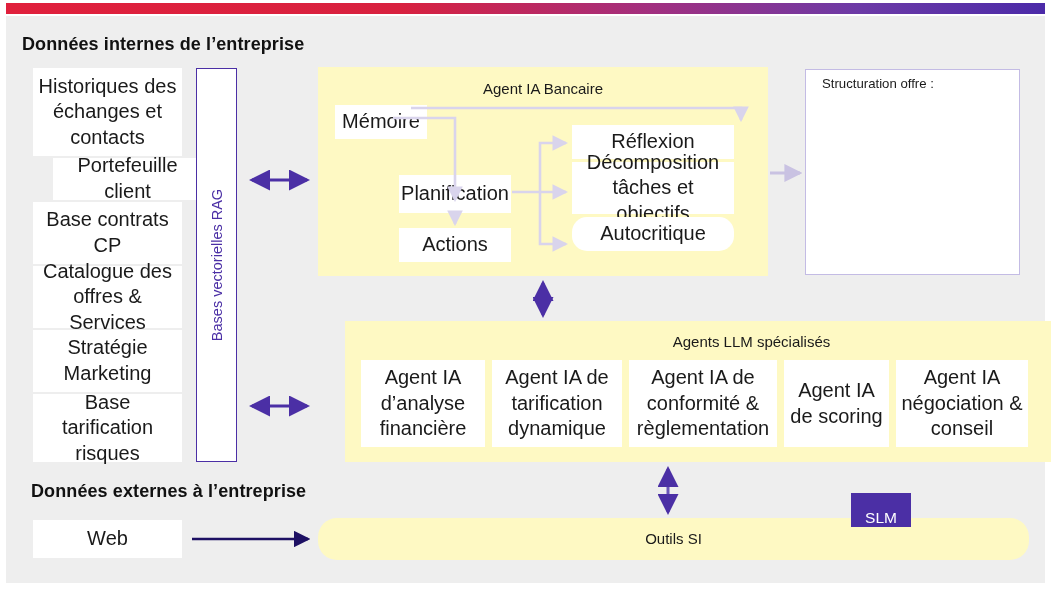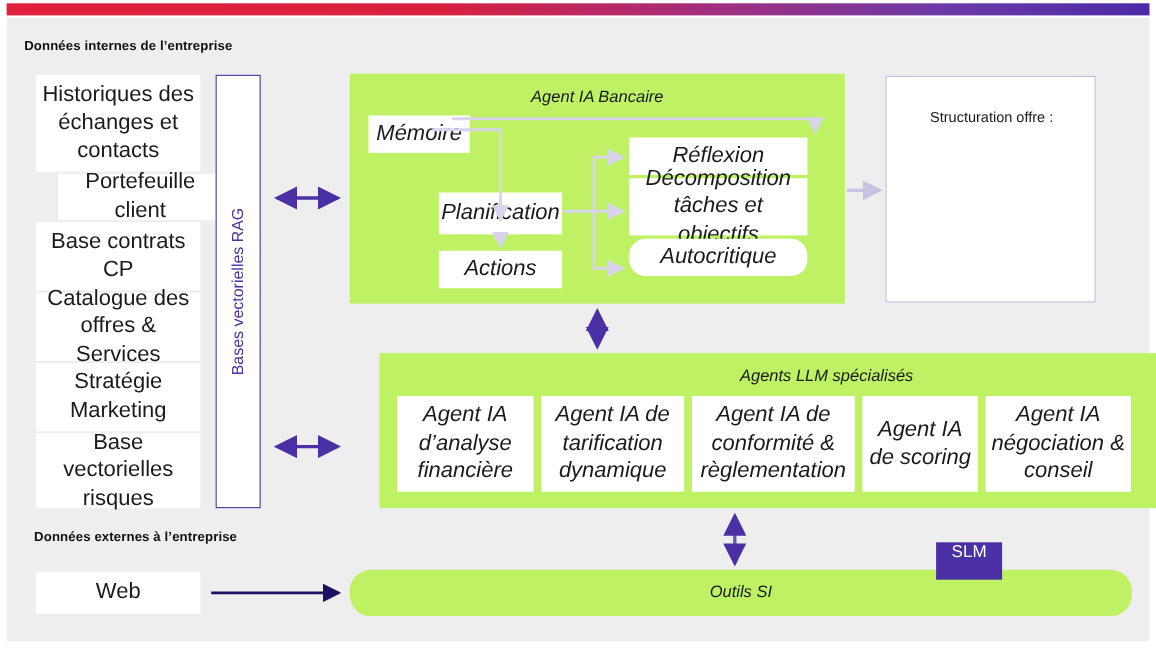--- a/index.html
+++ b/index.html
@@ -26,21 +26,21 @@
   .canvas {
     position: absolute;
     left: 6px; top: 16px;
     width: 1039px; height: 567px;
     background: #eeeeee;
   }
 
   
   .section-title {
     position: absolute;
-    font-size: 12px;
+    font-size: 18px;
     font-weight: bold;
     color: #111111;
     letter-spacing: 0.1px;
     white-space: nowrap;
   }
   #title-internal { left: 22px; top: 34px; }
   #title-external { left: 31px; top: 481px; }
 
   
   .wbox {
@@ -74,22 +74,21 @@
     left: 50%; top: 50%;
     transform: translate(-50%, -50%) rotate(-90deg);
     white-space: nowrap;
     font-size: 14.5px;
     color: #4b2fa5;
   }
 
   
   .panel {
     position: absolute;
-    background: #bef264;
-    font-style: italic;
+    background: #fef9c3;
   }
   .panel-title {
     position: absolute;
     left: 0; right: 0;
     text-align: center;
     font-size: 15px;
     color: #1a1a1a;
   }
 
   #agent-panel { left: 318px; top: 67px; width: 450px; height: 209px; }
@@ -98,27 +97,26 @@
   #llm-panel { left: 318px; top: 321px; width: 813px; height: 141px; margin-left: 27px; }
   #llm-panel-title { top: 12px; }
 
   #outils-panel { left: 318px; top: 518px; width: 711px; height: 42px; border-radius: 19px; }
   #outils-panel-title { top: 12px; }
 
   
   #struct-box {
     position: absolute;
     left: 805px; top: 69px;
-    width: 191px; height: 206px;
+    width: 215px; height: 206px;
     background: #ffffff;
     border: 1.4px solid #c3bbe4;
-    padding: 29px 14px 10px 16px;
+    padding: 6px 14px 10px 16px;
     font-size: 13.2px;
     color: #1a1a1a;
-    text-align: center;
   }
   #struct-title { margin-bottom: 11px; }
   #struct-list { list-style: none; }
   #struct-list li {
     position: relative;
     padding-left: 15px;
     margin-bottom: 11px;
     line-height: 1.24;
   }
   #struct-list li::before {
@@ -128,21 +126,21 @@
     font-size: 14px;
   }
 
   
   #slm-box {
     position: absolute;
     left: 851px; top: 493px;
     width: 60px; height: 34px;
     background: #4b2fa5;
     color: #ffffff;
-    display: flex; align-items: flex-start; justify-content: center;
+    display: flex; align-items: flex-end; justify-content: center;
     font-size: 15.5px;
   }
 
   
   #web-box { left: 33px; top: 520px; width: 149px; height: 38px; }
 
   
   #arrows {
     position: absolute;
     left: 0; top: 0;
@@ -170,21 +168,21 @@
   <div class="wbox src-box" style="top:202px;height:62px;">
     <span>Base contrats CP</span>
   </div>
   <div class="wbox src-box" style="top:266px;height:62px;">
     <span>Catalogue des offres &amp; Services</span>
   </div>
   <div class="wbox src-box" style="top:330px;height:62px;">
     <span>Stratégie Marketing</span>
   </div>
   <div class="wbox src-box" style="top:394px;height:68px;">
-    <span>Base vectorielles risques</span>
+    <span>Base tarification risques</span>
   </div>
 
   <div id="rag-box">
     <span id="rag-label">Bases vectorielles RAG</span>
   </div>
 
   <div class="panel" id="agent-panel">
     <div class="panel-title" id="agent-panel-title">Agent IA Bancaire</div>
 
     <div class="wbox" style="left:17px;top:38px;width:92px;height:34px;">

